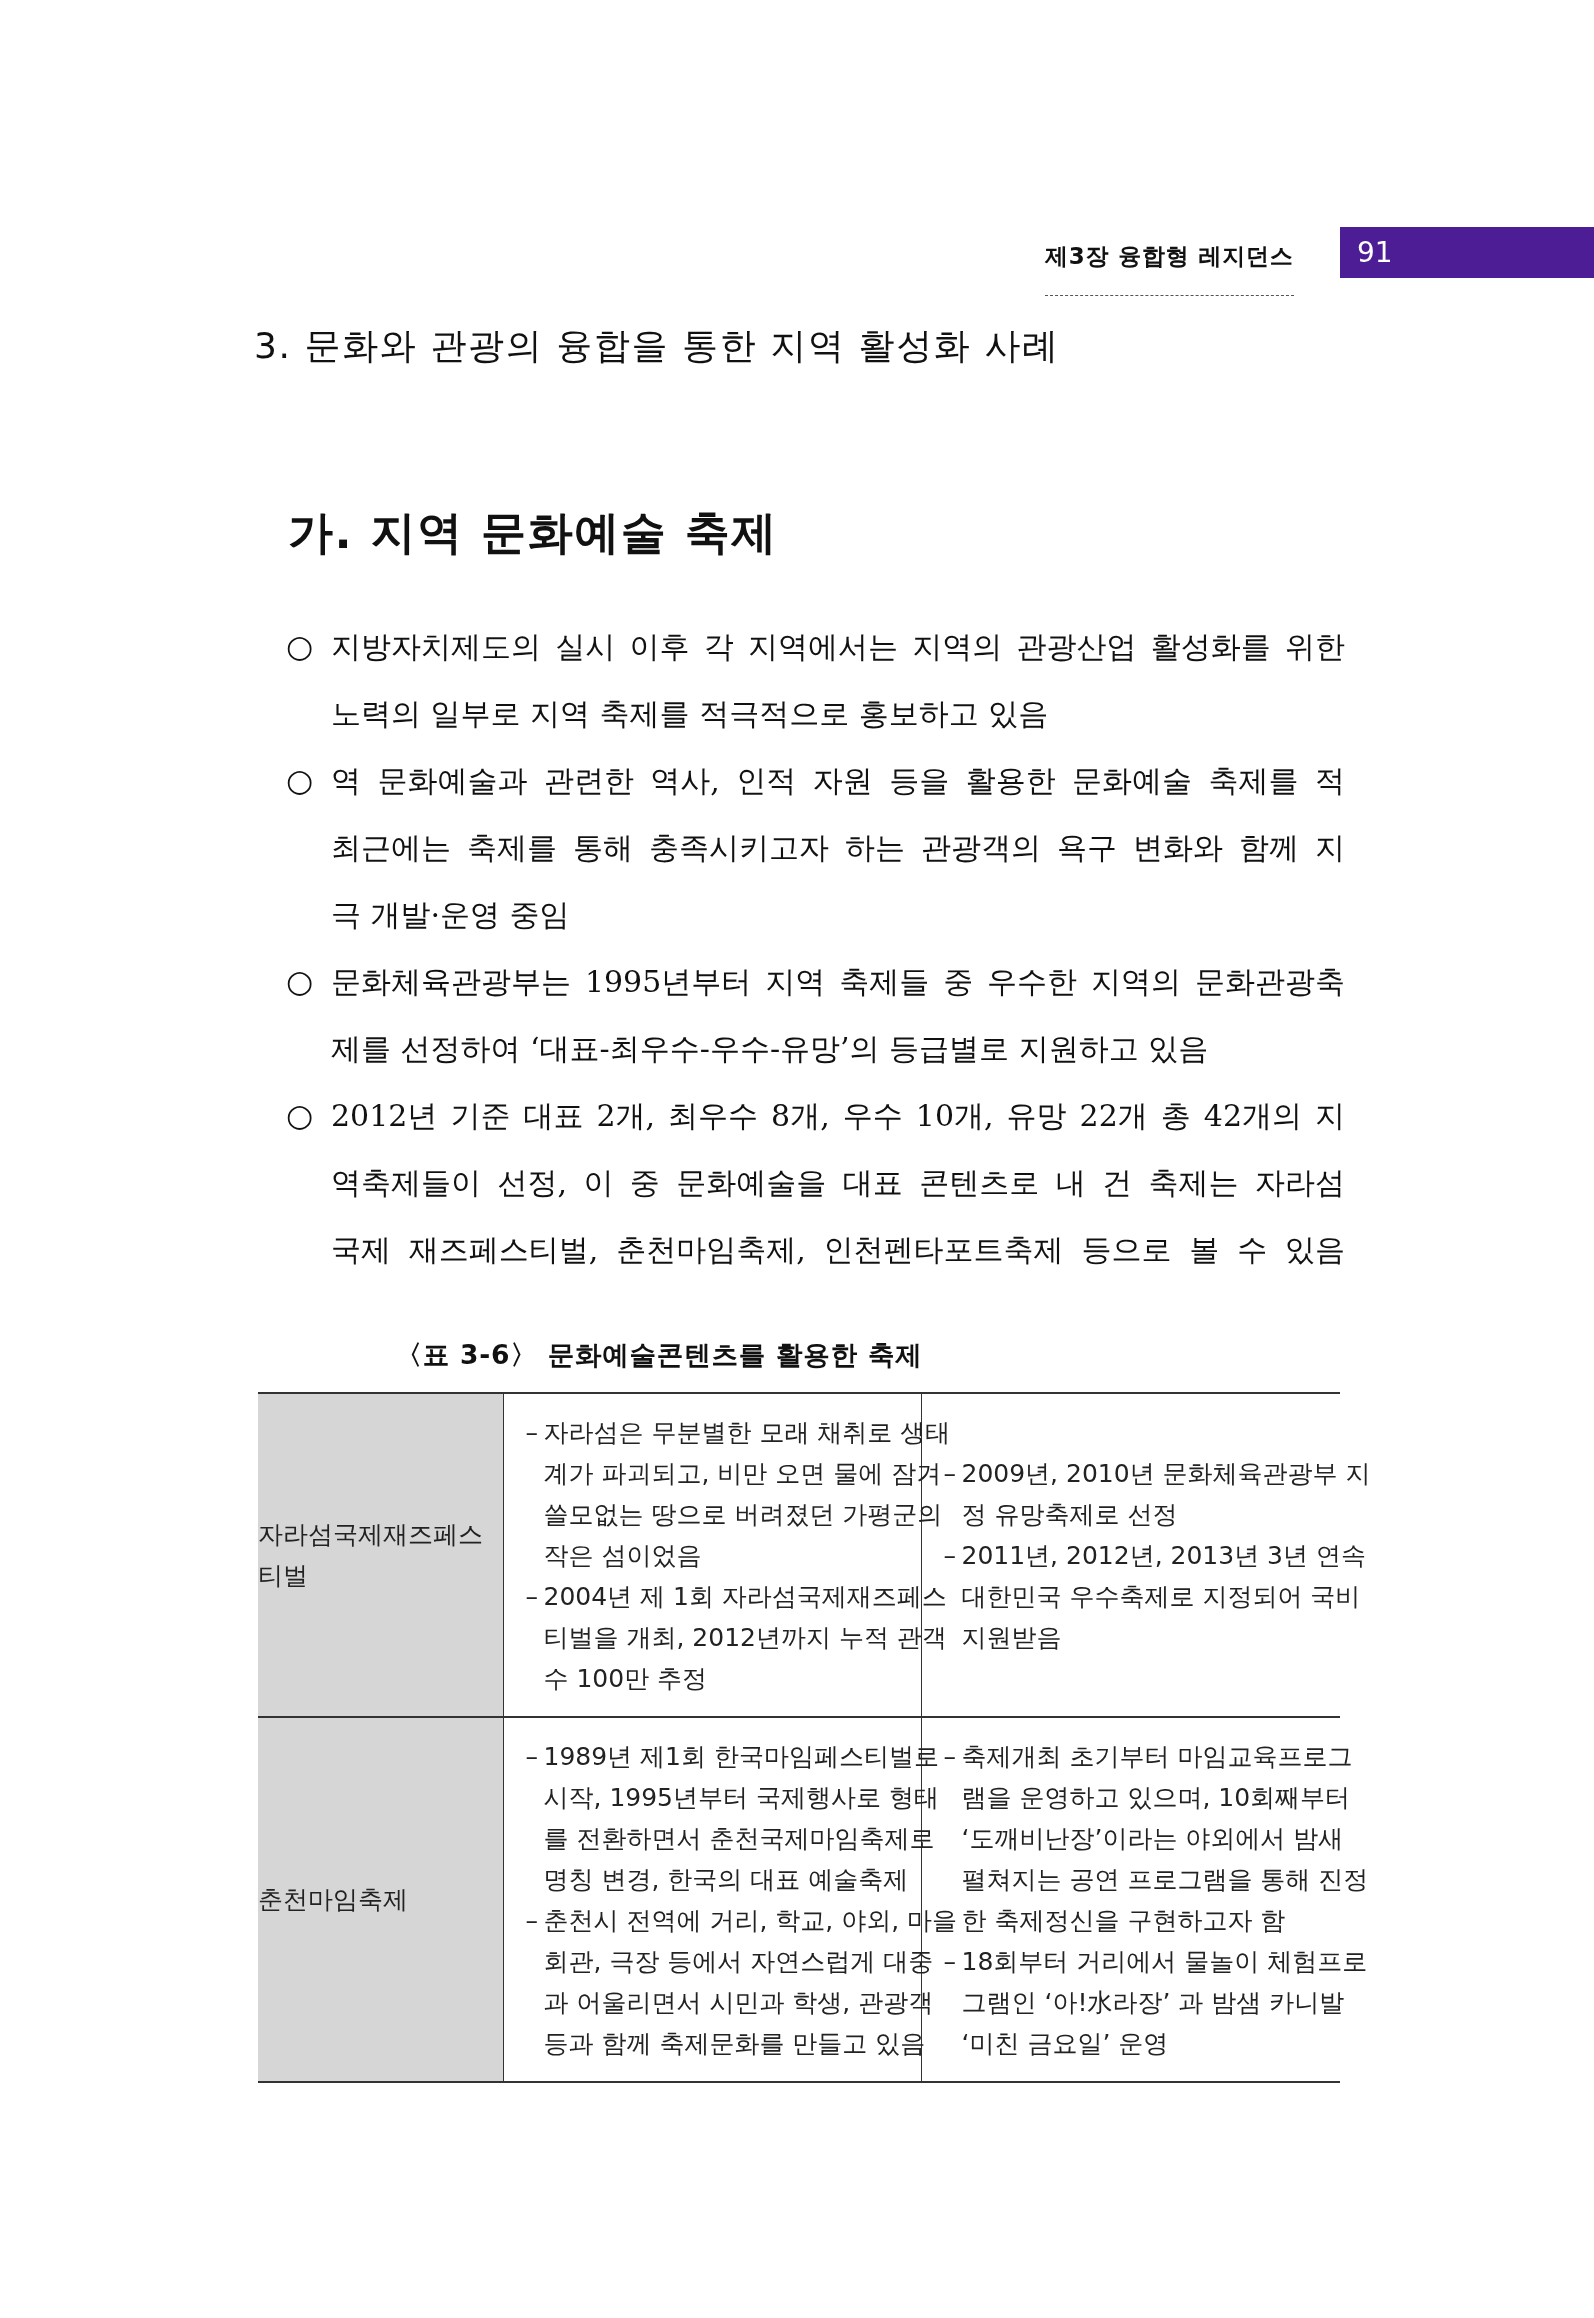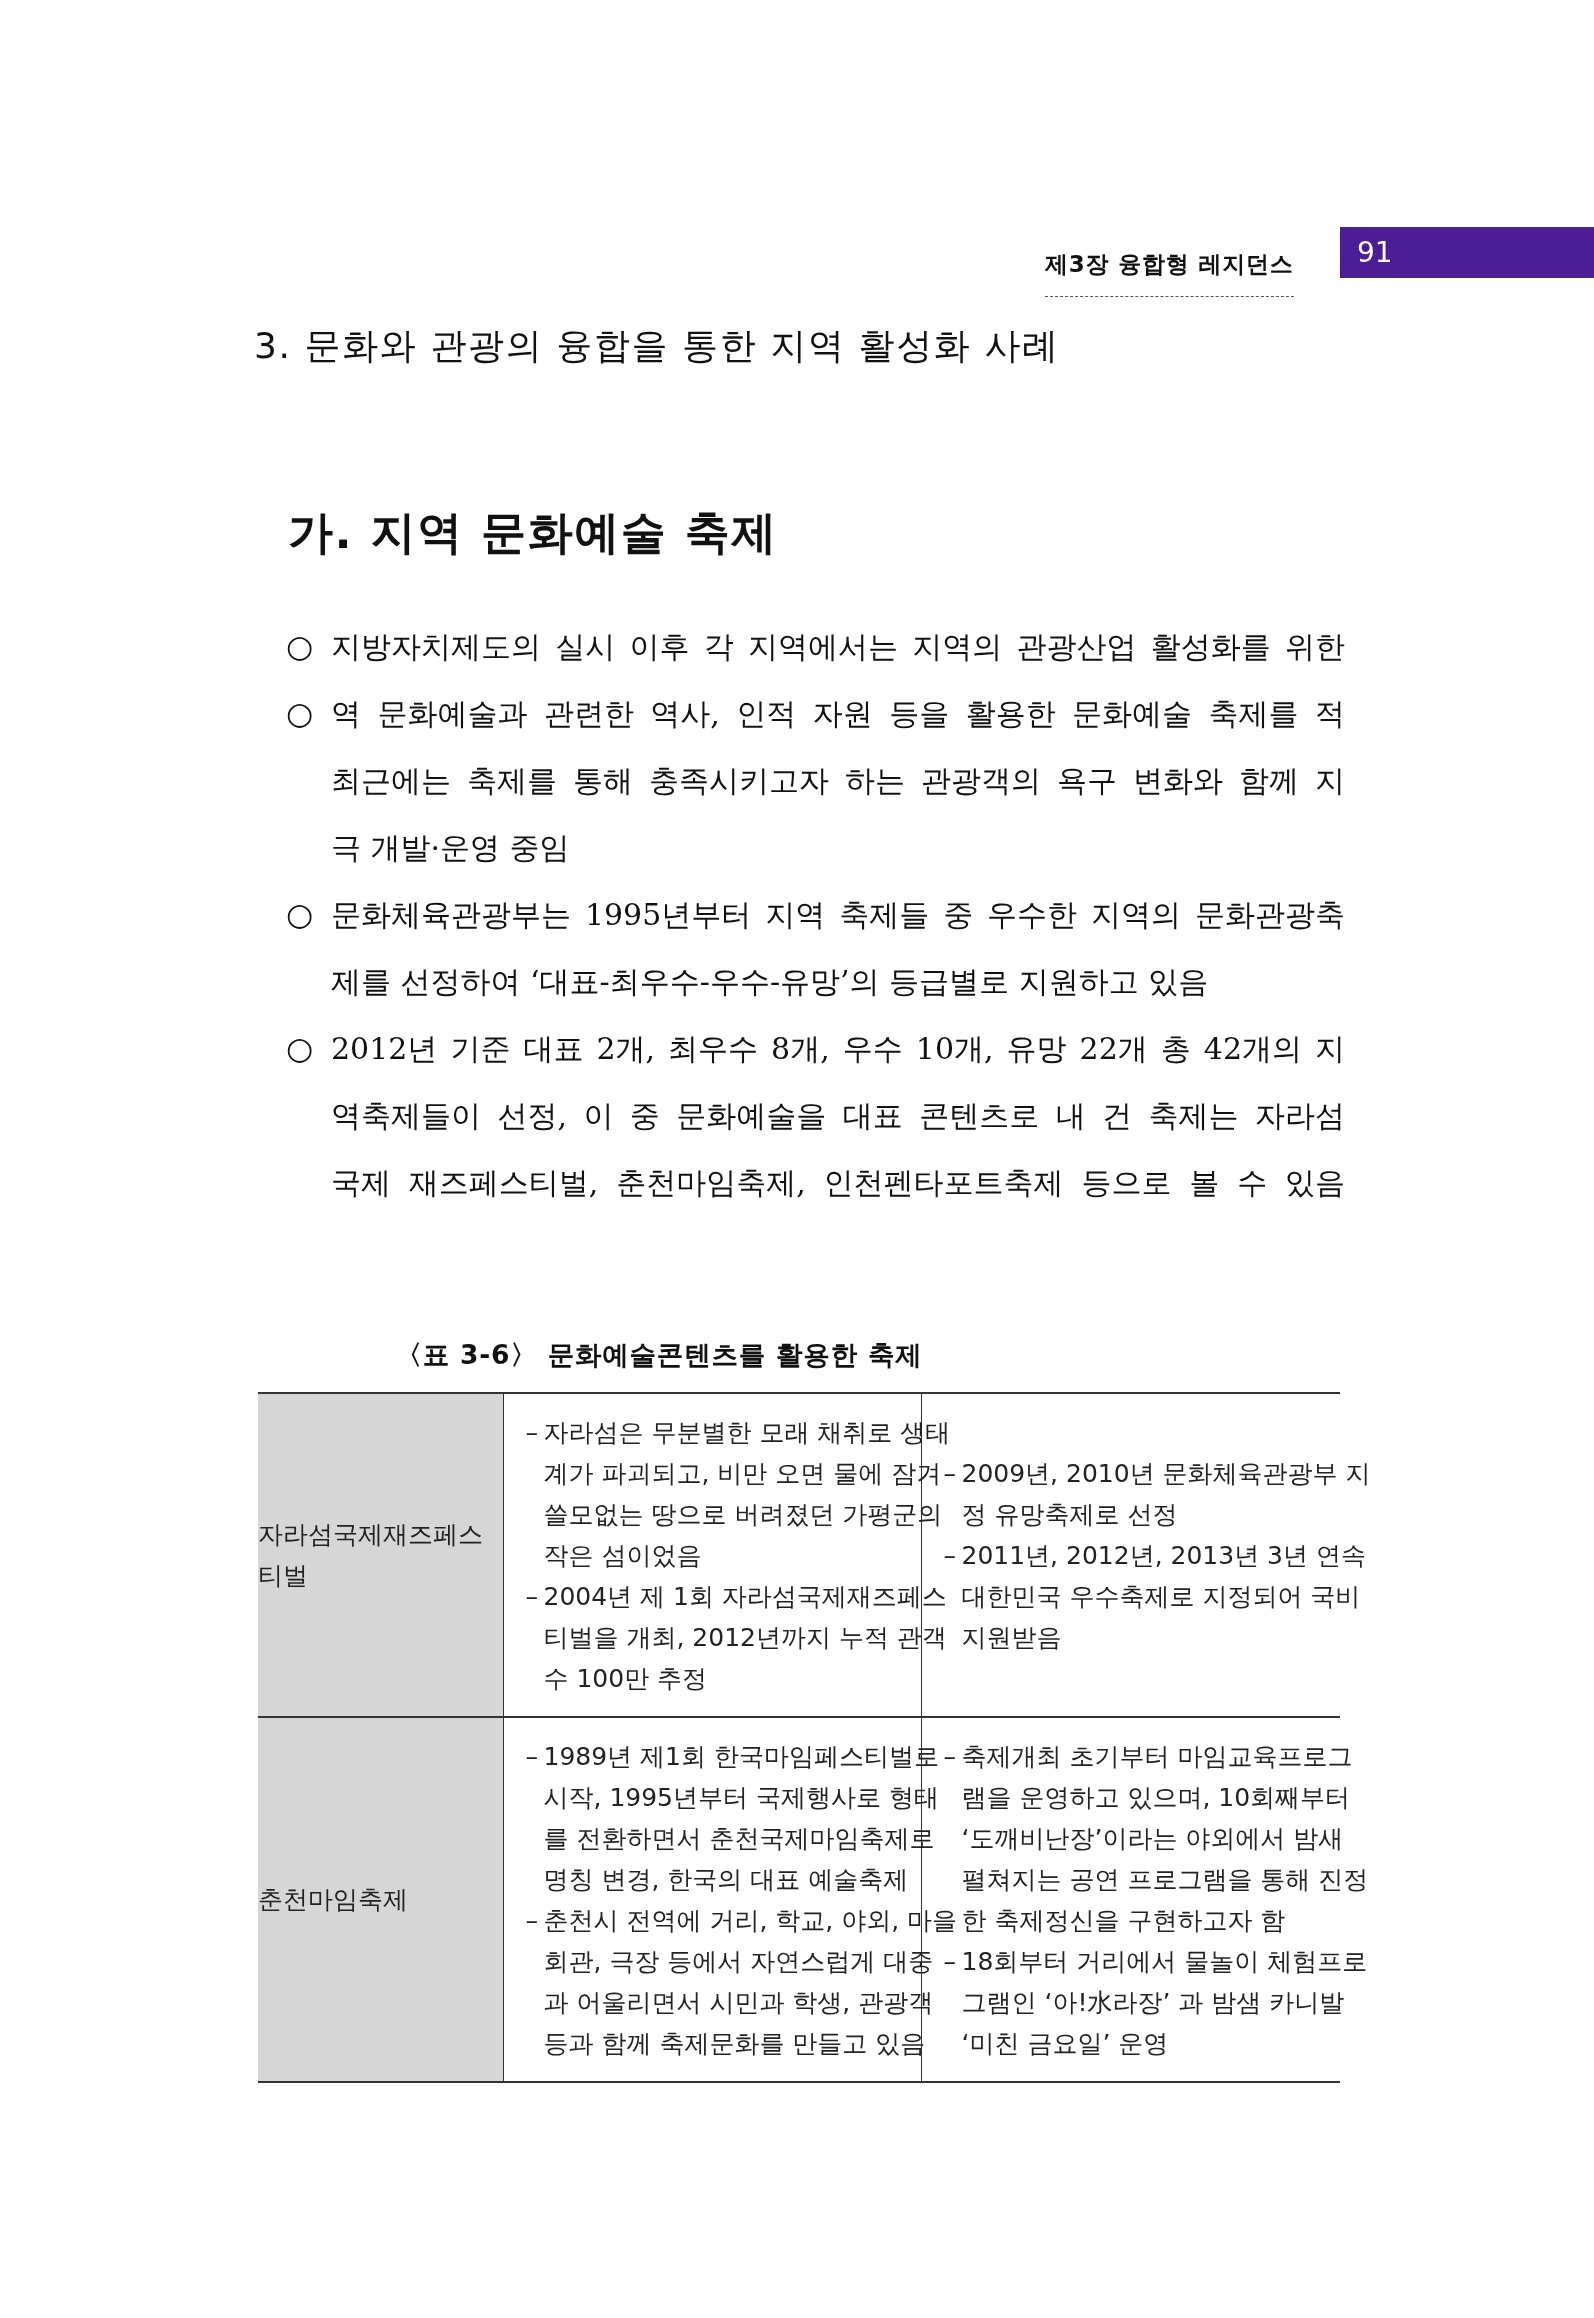--- a/index.html
+++ b/index.html
@@ -10,28 +10,28 @@
       overflow: hidden;
       color: #111111;
     }
     .sans { font-family: "DejaVu Sans", "Liberation Sans", sans-serif; }
     .serif { font-family: "DejaVu Serif", "Liberation Serif", serif; }
 
     
     .running-header {
       position: absolute;
       left: 1045px;
-      top: 249px;
+      top: 241px;
       height: 40px;
       font-size: 23px;
       font-weight: bold;
       letter-spacing: 0.8px;
       line-height: 31px;
       border-bottom: 1.6px dashed #555555;
-      padding-bottom: 7px;
+      padding-bottom: 14px;
     }
     .page-number-box {
       position: absolute;
       left: 1340px;
       top: 227px;
       width: 254px;
       height: 51px;
       background: #4c1d95;
       color: #ffffff;
       font-size: 28px;
@@ -153,20 +153,21 @@
 <div class="running-header sans">제3장 융합형 레지던스</div>
 <div class="page-number-box sans">91</div>
 
 <div class="section-title sans">3. 문화와 관광의 융합을 통한 지역 활성화 사례</div>
 <div class="subsection-title sans">가. 지역 문화예술 축제</div>
 
 <div class="bullets serif">
   <div class="bullet">
     <span class="bullet-marker">○</span>
     <span class="bullet-line">지방자치제도의 실시 이후 각 지역에서는 지역의 관광산업 활성화를 위한</span>
+    <span class="bullet-line last">노력의 일부로 지역 축제를 적극적으로 홍보하고 있음</span>
   </div>
   <div class="bullet">
     <span class="bullet-marker">○</span>
     <span class="bullet-line">역 문화예술과 관련한 역사, 인적 자원 등을 활용한 문화예술 축제를 적</span>
     <span class="bullet-line">최근에는 축제를 통해 충족시키고자 하는 관광객의 욕구 변화와 함께 지</span>
     <span class="bullet-line last">극 개발·운영 중임</span>
   </div>
   <div class="bullet">
     <span class="bullet-marker">○</span>
     <span class="bullet-line">문화체육관광부는 1995년부터 지역 축제들 중 우수한 지역의 문화관광축</span>

